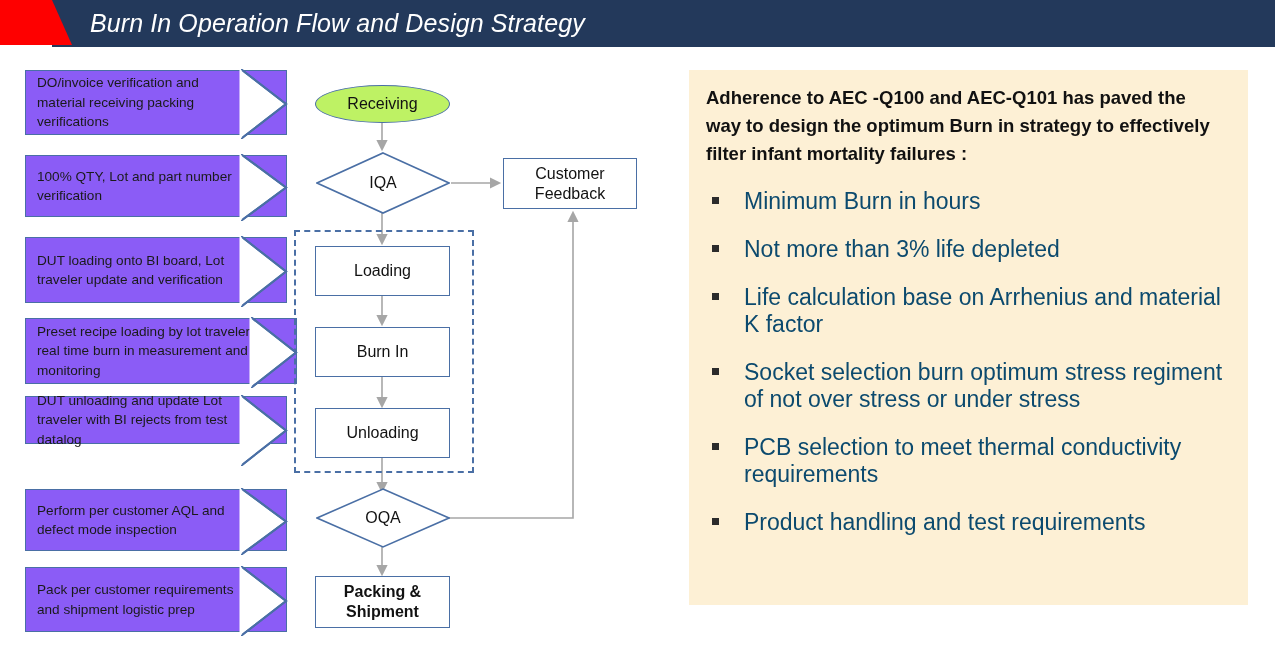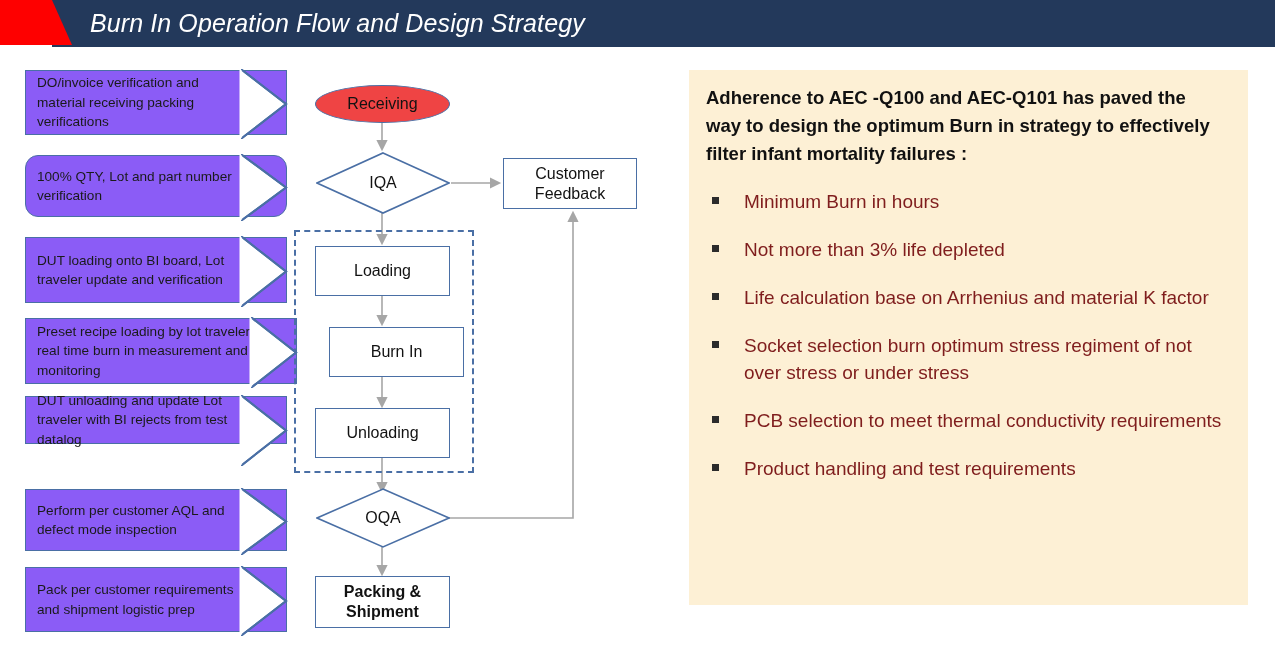--- a/index.html
+++ b/index.html
@@ -96,21 +96,21 @@
     font-size: 16px;
     line-height: 20px;
     color: #121212;
   }
   .node-rect {
     border: 1.5px solid #4A6FA5;
     background: #ffffff;
   }
   .node-ellipse {
     border: 1.5px solid #4A6FA5;
-    background: #ef4444;
+    background: #bef264;
     border-radius: 50%;
   }
   .node-diamond-wrap {
     position: absolute;
   }
   .node-diamond-wrap svg {
     position: absolute;
     left: 0; top: 0;
   }
   .node-diamond-label {
@@ -154,23 +154,23 @@
     padding-left: 6px;
   }
   .bullet-mark {
     flex: 0 0 auto;
     width: 7px; height: 7px;
     background: #2b2b2b;
     margin-top: 9px;
     margin-right: 25px;
   }
   .bullet-text {
-    font-size: 19px;
+    font-size: 23px;
     line-height: 27px;
-    color: #7f1d1d;
+    color: #0c4a6e;
     max-width: 495px;
   }
 </style>
 </head>
 <body>
 
 <div id="title-bar">
   <div id="title-bar-bg"></div>
   <div id="title-accent"></div>
   <div id="title-text">Burn In Operation Flow and Design Strategy</div>
@@ -180,21 +180,21 @@
   <div class="ab-body">
     <div class="ab-text">DO/invoice verification and material receiving packing verifications</div>
   </div>
   <svg class="arrow-head" viewBox="0 0 46 68" preserveAspectRatio="none">
     <polyline points="0,0 1,0 45,34 1,68 0,68" fill="#ffffff" stroke="#4A6FA5" stroke-width="2"></polyline>
     <line x1="0" y1="0" x2="0" y2="68" stroke="#ffffff" stroke-width="3"></line>
     <polyline points="1,0 45,34 1,68" fill="none" stroke="#4A6FA5" stroke-width="2"></polyline>
   </svg>
 </div>
 
-<div class="arrow-box" style="left:25px; top:155px; width:262px; height:62px;border-radius:13px;">
+<div class="arrow-box" style="left:25px; top:155px; width:262px; height:62px;">
   <div class="ab-body">
     <div class="ab-text">100% QTY, Lot and part number verification</div>
   </div>
   <svg class="arrow-head" viewBox="0 0 46 65" preserveAspectRatio="none">
     <polyline points="0,0 1,0 45,32.5 1,65 0,65" fill="#ffffff" stroke="#4A6FA5" stroke-width="2"></polyline>
     <line x1="0" y1="0" x2="0" y2="65" stroke="#ffffff" stroke-width="3"></line>
     <polyline points="1,0 45,32.5 1,65" fill="none" stroke="#4A6FA5" stroke-width="2"></polyline>
   </svg>
 </div>
 
@@ -292,21 +292,21 @@
   <span>Customer</span>
   <span>Feedback</span>
 </div>
 
 <div id="dashed-group" style="left:294px; top:230px; width:180px; height:243px;"></div>
 
 <div class="node node-rect" style="left:315px; top:246px; width:135px; height:50px;">
   <span>Loading</span>
 </div>
 
-<div class="node node-rect" style="left:315px; top:327px; width:135px; height:50px;margin-left:14px;">
+<div class="node node-rect" style="left:315px; top:327px; width:135px; height:50px;">
   <span>Burn In</span>
 </div>
 
 <div class="node node-rect" style="left:315px; top:408px; width:135px; height:50px;">
   <span>Unloading</span>
 </div>
 
 <div class="node-diamond-wrap" style="left:316px; top:488px; width:134px; height:60px;">
   <svg width="134" height="60">
     <polygon points="67,1 133,30 67,59 1,30" fill="#ffffff" stroke="#4A6FA5" stroke-width="1.6"></polygon>

